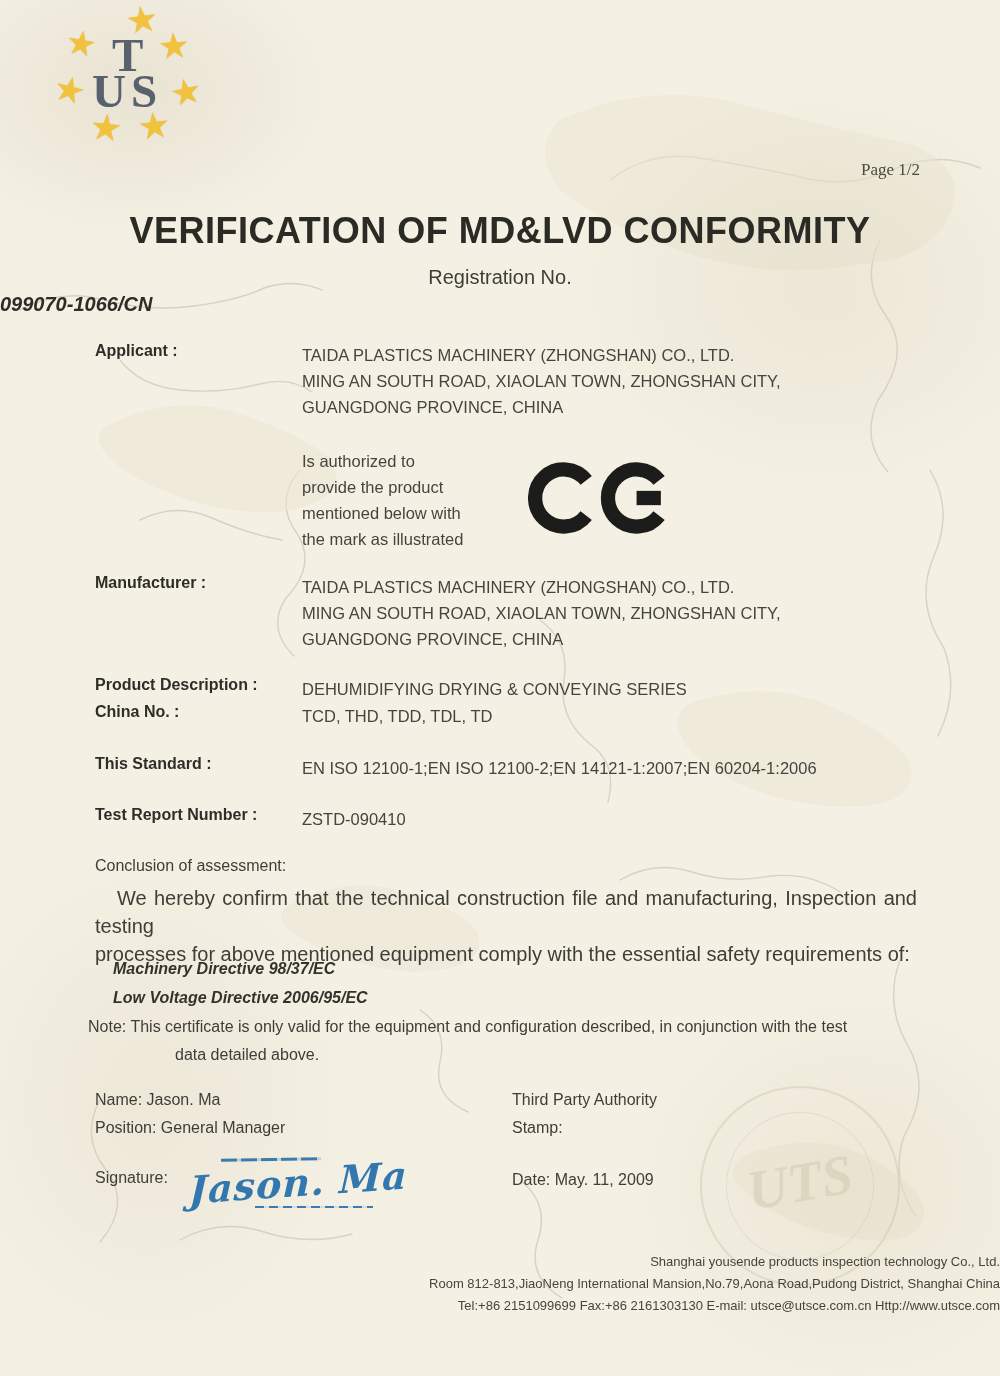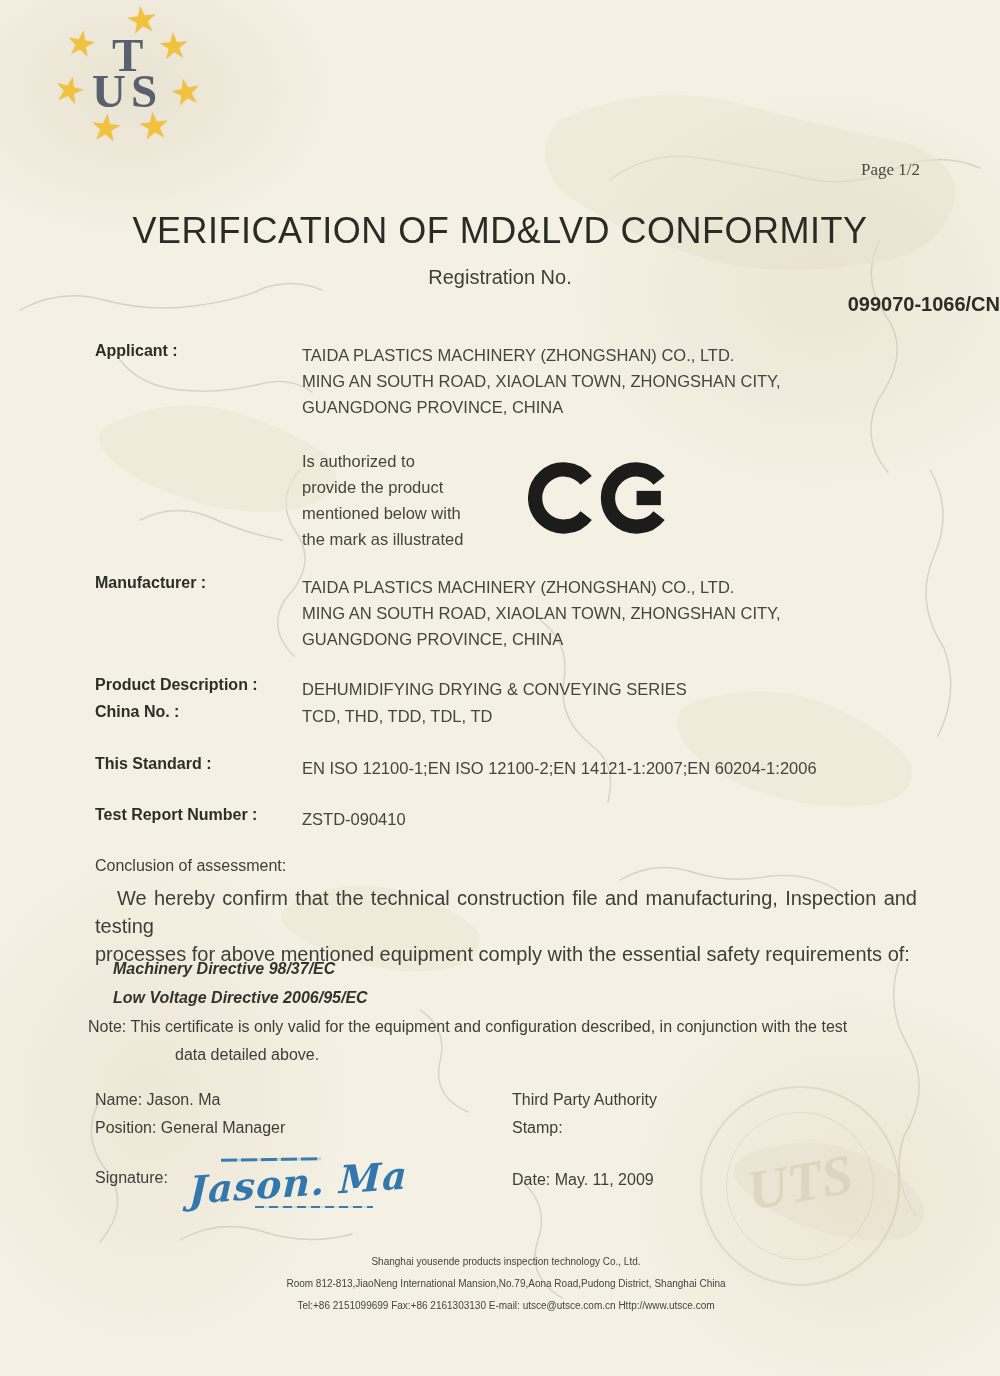--- a/index.html
+++ b/index.html
@@ -35,24 +35,24 @@
     position:absolute; font-family:"Liberation Serif", serif; font-weight:bold;
     color:#59616e; z-index:3; line-height:1;
   }
   .logo-t  { left:82px; top:32px; font-size:47px; }
   .logo-us { left:62px; top:68px; font-size:47px; letter-spacing:5px; }
 
   .page-indicator { position:absolute; right:80px; top:160px; font-size:17px; color:#4a4a44; z-index:2;font-family:Liberation Serif, serif; }
 
   .title {
     position:absolute; left:0; right:0; top:210px; margin:0; text-align:center;
-    font-size:36px; font-weight:normal; letter-spacing:0.5px; color:#2b2b26; z-index:2;
+    font-size:36px; font-weight:bold; letter-spacing:0.5px; color:#2b2b26; z-index:2;
   }
   .reg-label  { position:absolute; left:0; right:0; top:266px; text-align:center; font-size:20px; color:#3e3e38; z-index:2; }
-  .reg-number { position:absolute; left:0; right:0; top:293px; text-align:right; font-size:20px; font-weight:bold; color:#2d2d28; z-index:2; }
+  .reg-number { position:absolute; left:0; right:0; top:293px; text-align:left; font-size:20px; font-weight:bold; color:#2d2d28; z-index:2;font-style:italic; }
 
   .row { position:absolute; left:0; width:1000px; z-index:2; }
   .flabel { position:absolute; left:95px; font-size:16px; font-weight:bold; color:#2e2e29; white-space:nowrap; }
   .fvalue { position:absolute; left:302px; font-size:16.5px; color:#454540; line-height:26px; white-space:nowrap; }
 
   .auth { position:absolute; left:302px; top:448px; font-size:16.5px; color:#454540; line-height:26px; z-index:2; }
   .ce { position:absolute; left:528px; top:450px; z-index:2; }
 
   .concl-head { position:absolute; left:95px; top:857px; font-size:16px; color:#3e3e38; z-index:2; }
   .para { position:absolute; left:95px; top:884px; width:822px; font-size:20px; color:#3e3e38; line-height:28px; z-index:2; }
@@ -75,22 +75,22 @@
     position:absolute; left:6px; top:14px;
     font-family:"DejaVu Serif", serif; font-style:italic; font-weight:bold;
     font-size:38px; color:#3277ad; transform:rotate(-4deg) skewX(-6deg);
     letter-spacing:1px; white-space:nowrap;
   }
   .sig-underline {
     position:absolute; left:72px; top:60px; width:118px; height:2px;
     background:repeating-linear-gradient(90deg,#3a7cb0 0 9px, rgba(58,124,176,0.15) 9px 14px);
   }
 
-  .footer { position:absolute; left:0; right:0; top:1251px; text-align:center;
-    font-size:10px; color:#45453f; line-height:22px; z-index:2;margin-left:12px; }
+  .footer { position:absolute; left:0; right:0; top:1251px; text-align:right;
+    font-size:13px; color:#45453f; line-height:22px; z-index:2;margin-left:12px; }
 
   .stamp-wm { position:absolute; left:700px; top:1086px; width:196px; height:196px;
     border:2px solid rgba(199,192,166,0.40); border-radius:50%; z-index:1; }
   .stamp-wm-inner { position:absolute; left:24px; top:24px; right:24px; bottom:24px;
     border:1px solid rgba(199,192,166,0.35); border-radius:50%; }
   .stamp-wm-text { position:absolute; left:0; right:0; top:62px; text-align:center;
     font-family:"Liberation Serif", serif; font-weight:bold; font-size:56px; font-style:italic;
     color:rgba(203,196,170,0.45); transform:rotate(-10deg); }
 </style>
 </head>

